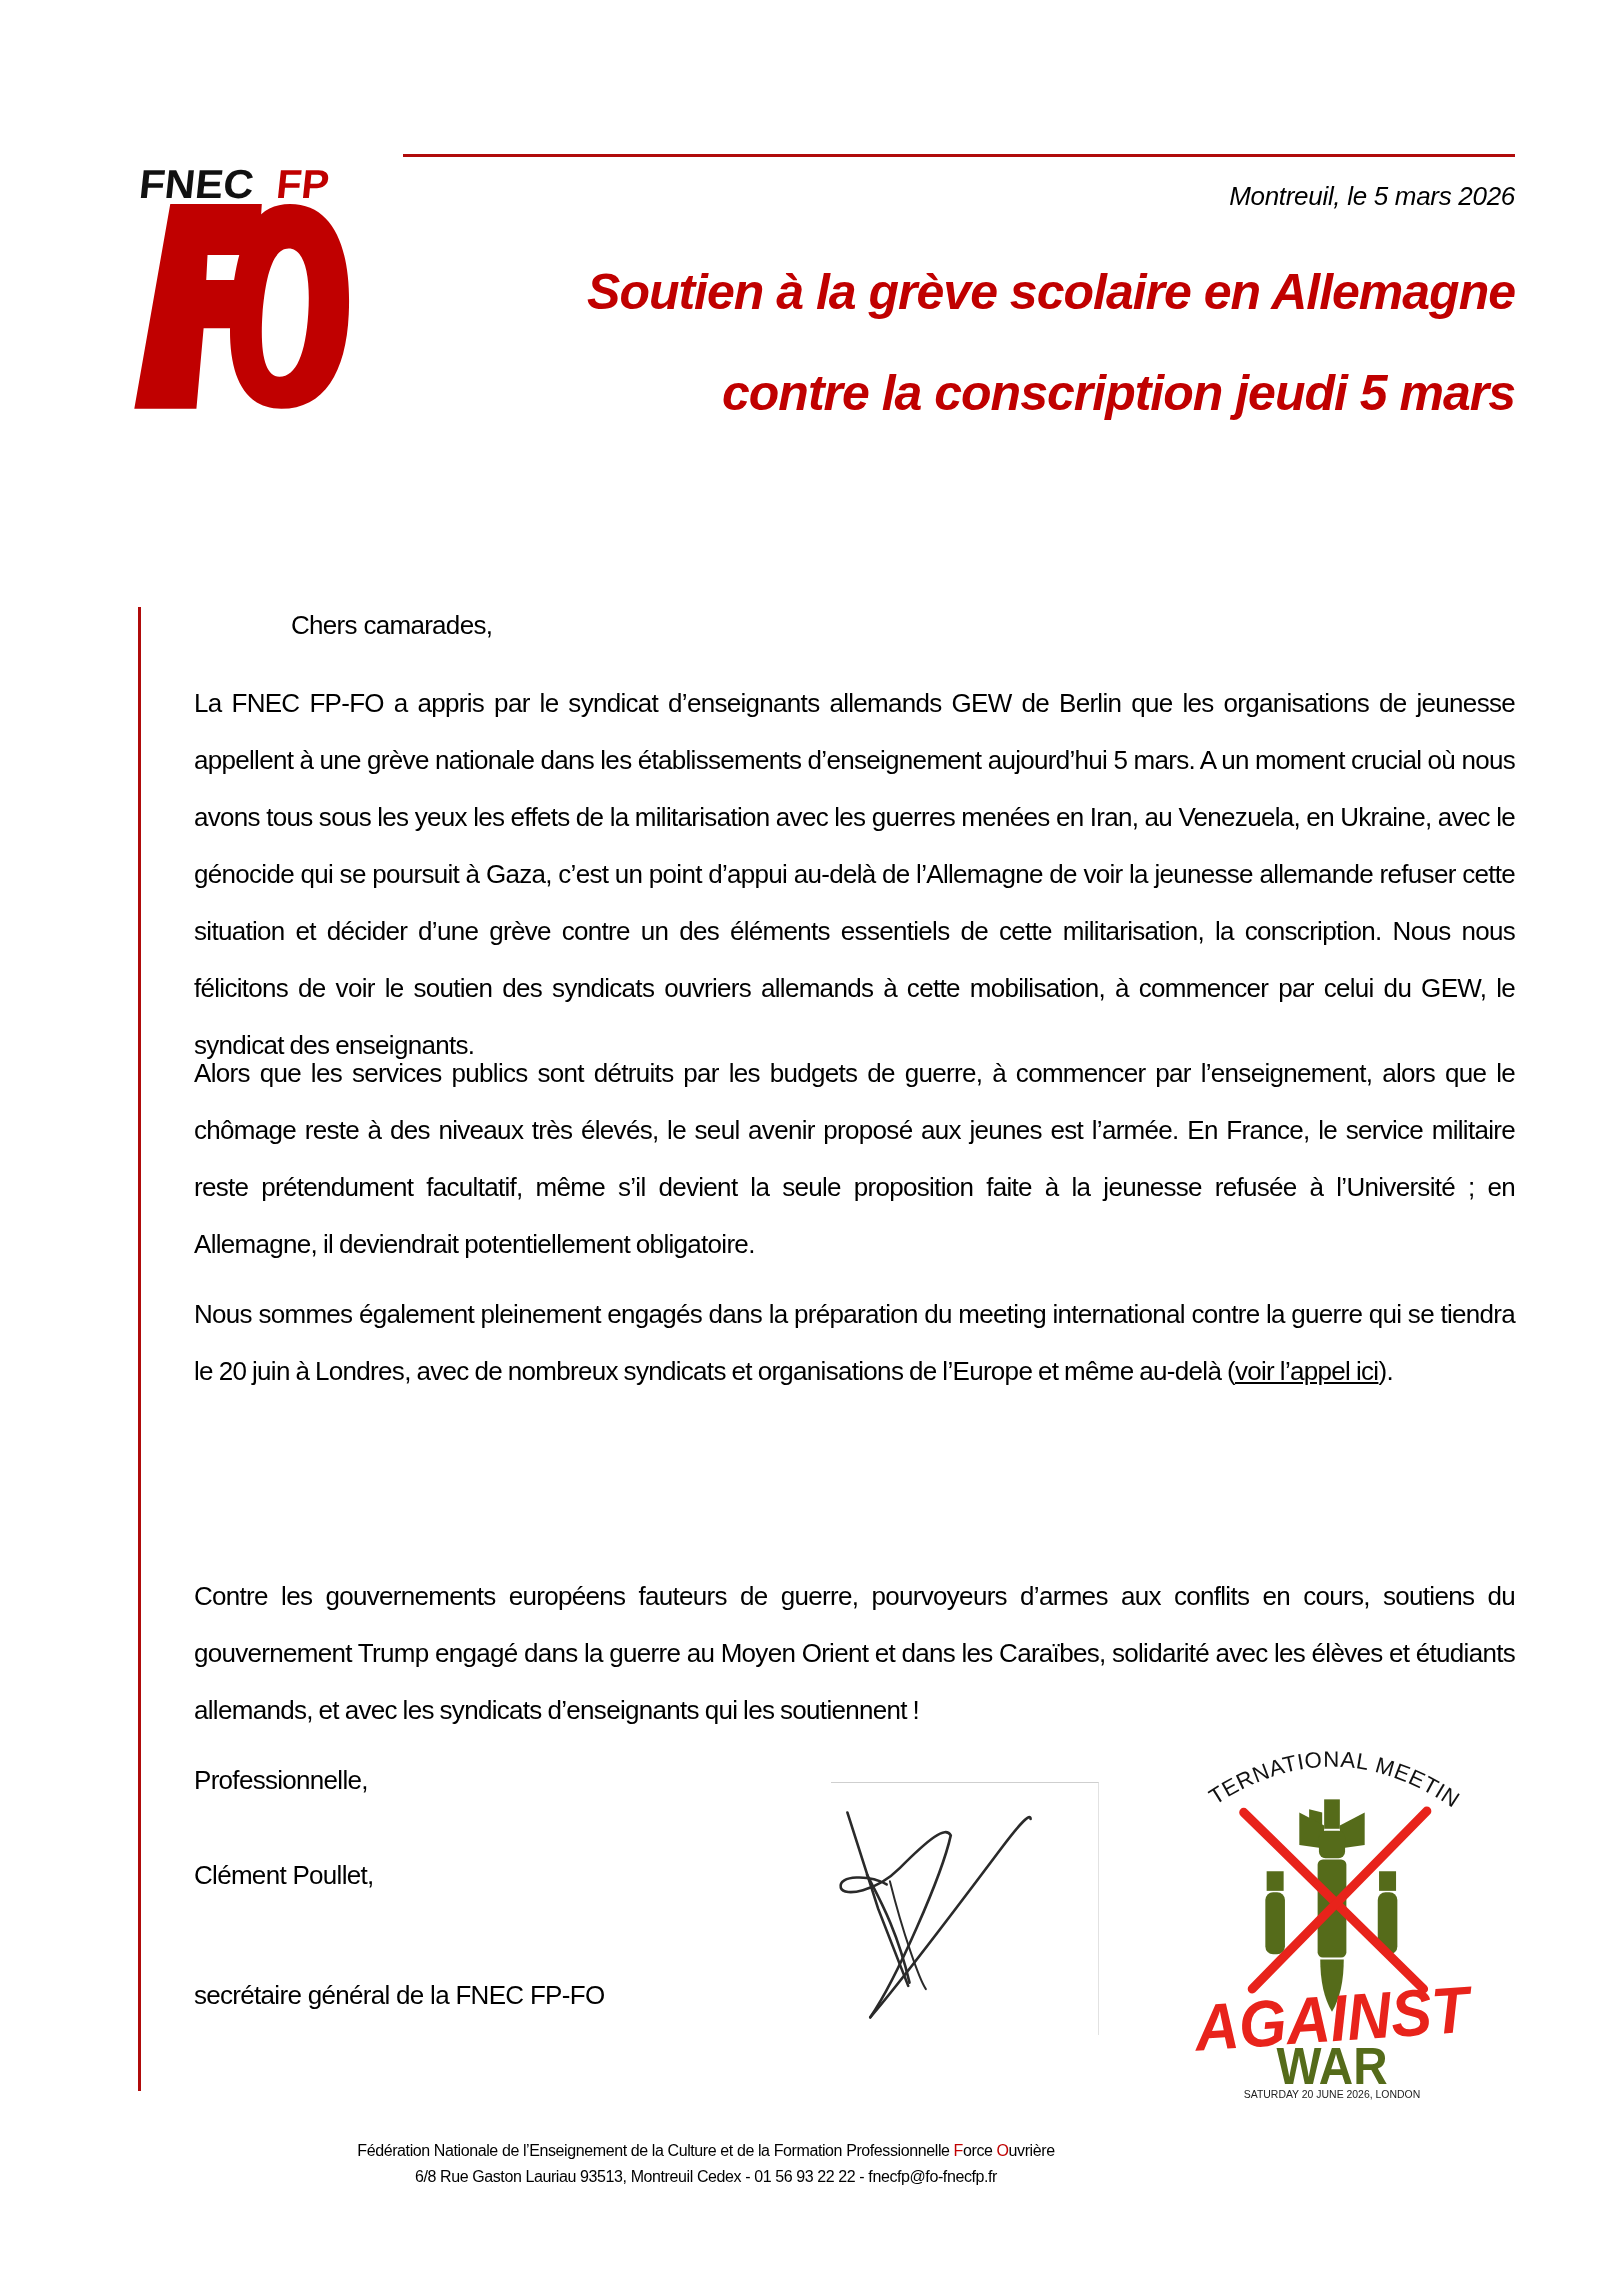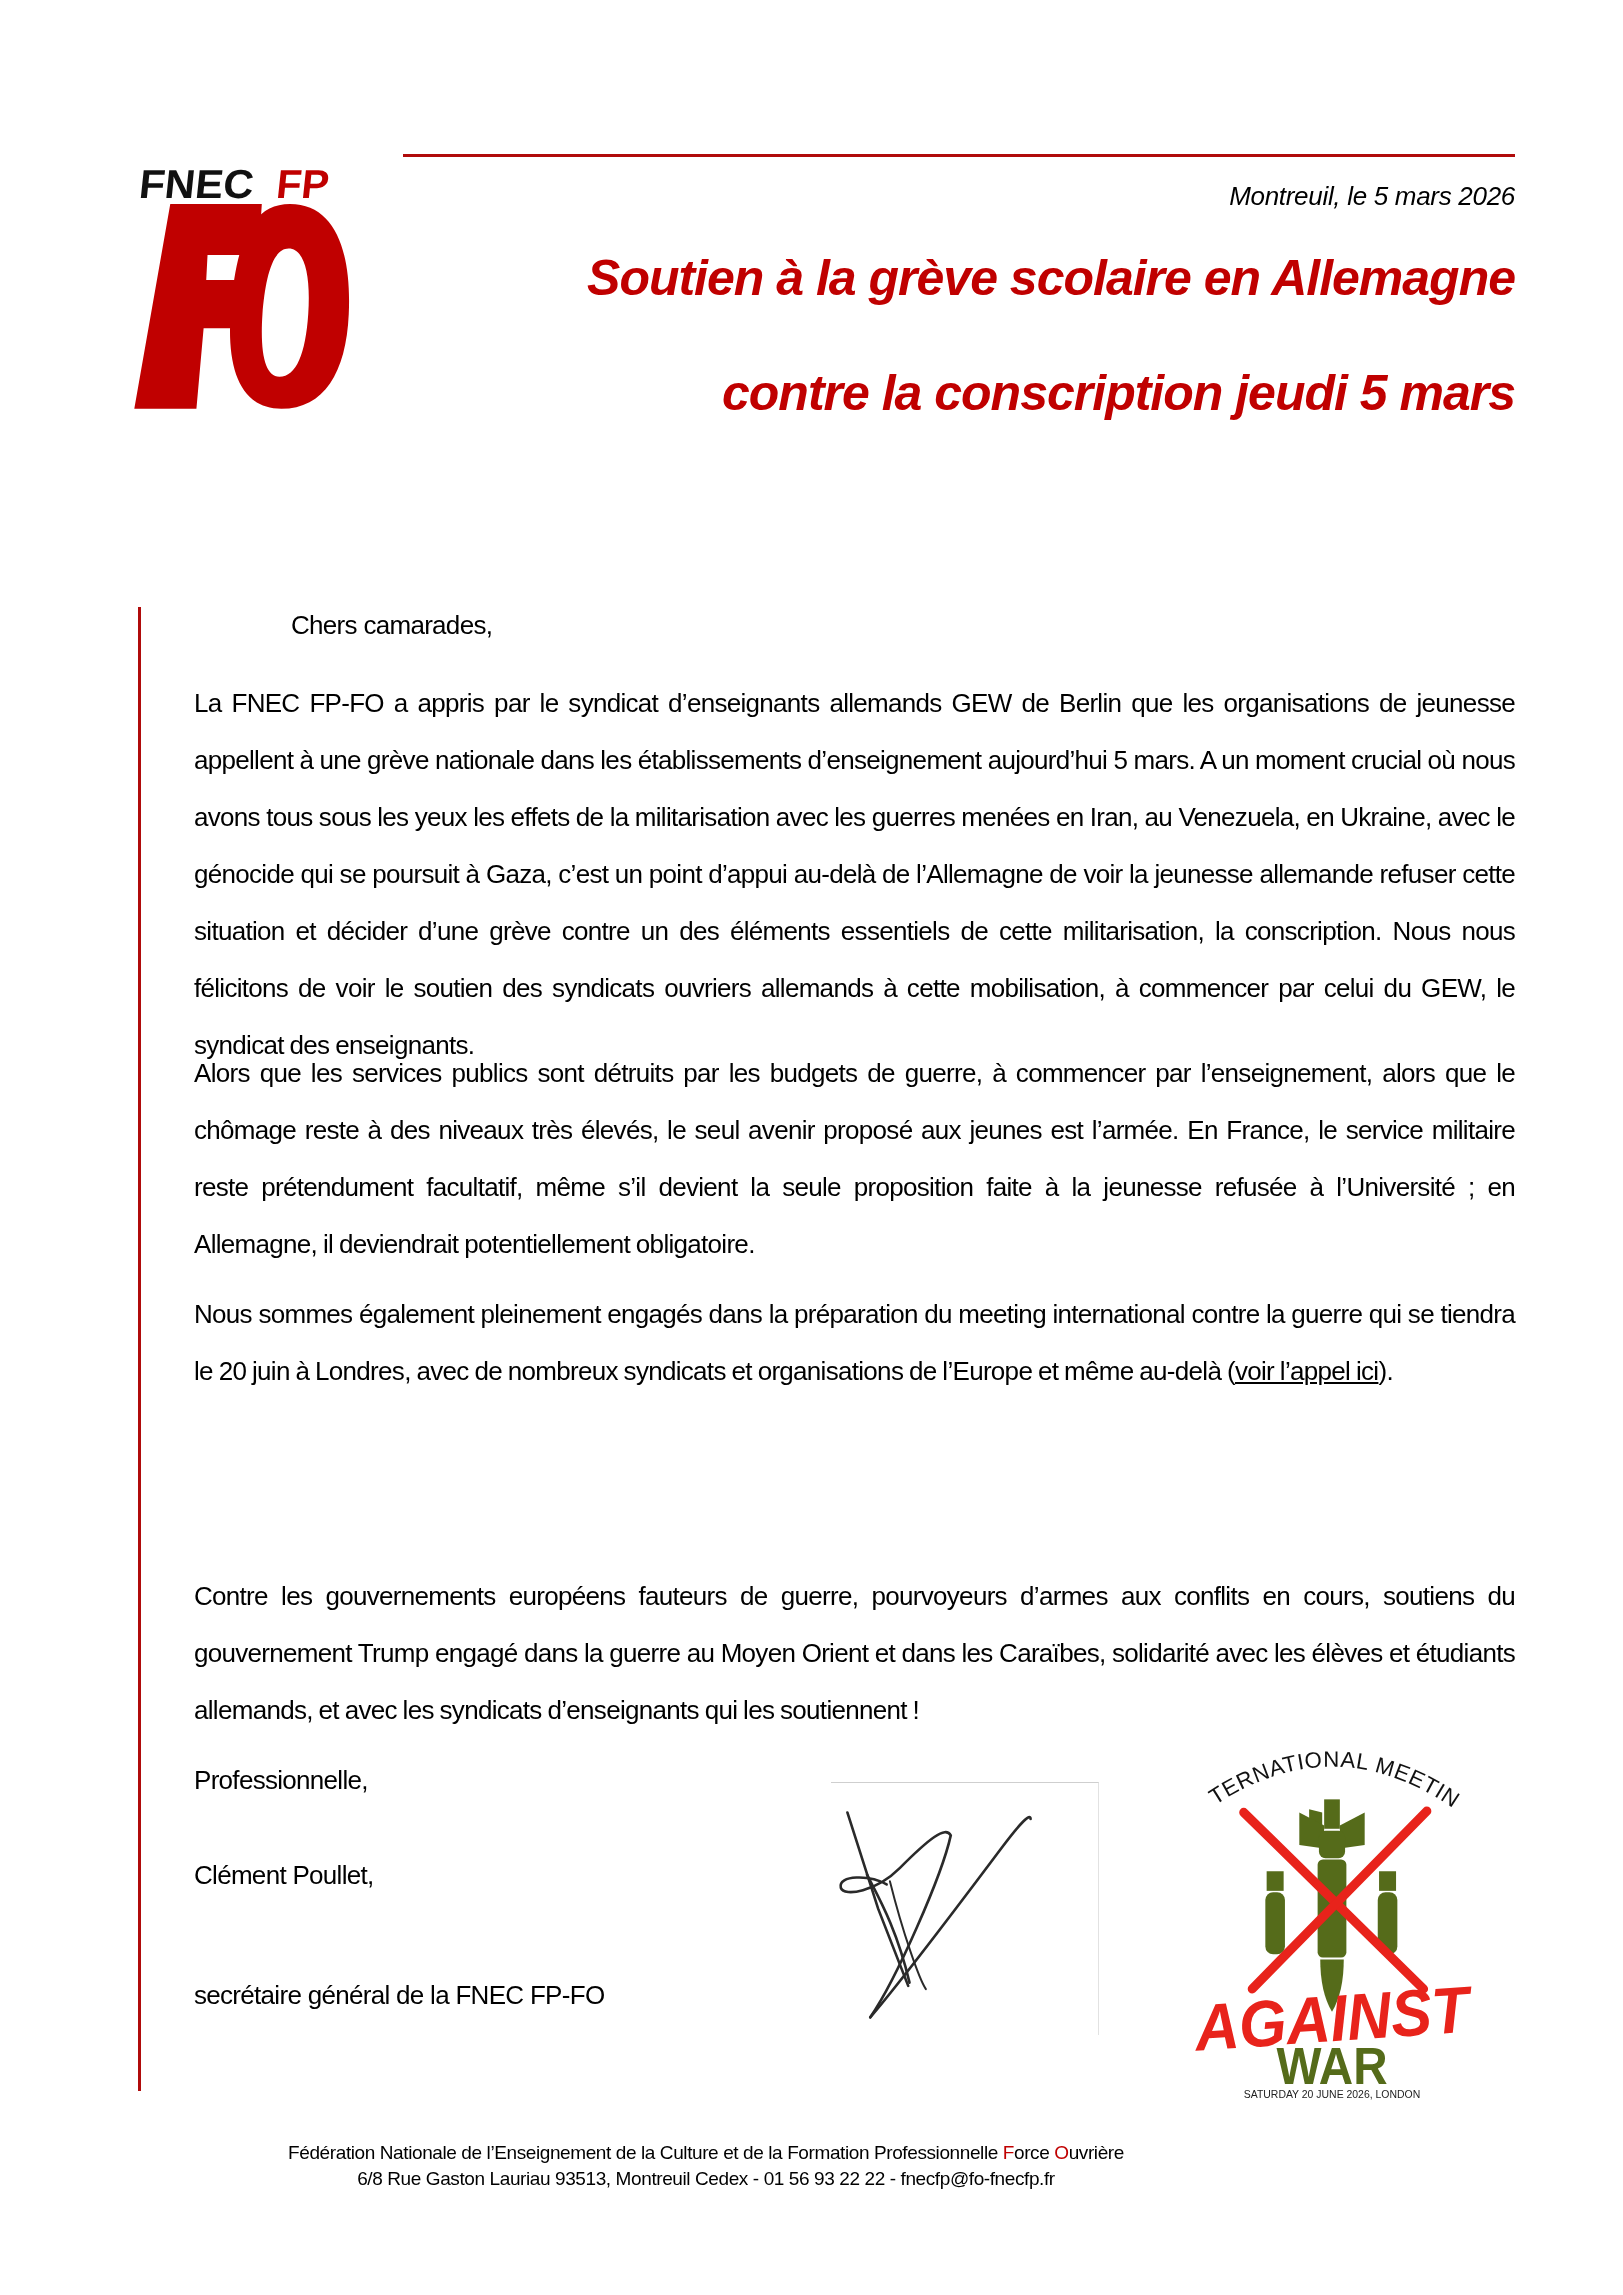--- a/index.html
+++ b/index.html
@@ -11,21 +11,21 @@
   #logo { left:134px; top:157px; width:236px; height:255px; }
   #logo svg { width:100%; height:100%; display:block; }
 
   
   #top-rule { left:403px; top:154px; width:1112px; height:2.6px; background:#b00b0b; }
 
   #date { right:108px; top:181px; font-style:italic; font-size:26px; letter-spacing:-0.3px;
           transform-origin:right center; }
   .title { right:108px; font-weight:bold; font-style:italic; color:#c00000; font-size:50px;
            letter-spacing:-1px; white-space:nowrap; }
-  #title-1 { top:249px; }
+  #title-1 { top:263px; }
   #title-2 { top:364px; }
 
   #left-rule { left:138px; top:607px; width:2.6px; height:1484px; background:#b00b0b; }
 
   .body-text { left:194px; width:1321px; font-size:26px; line-height:57px;
                text-align:justify; letter-spacing:-0.7px; word-spacing:-0.7px; }
   #salutation { left:291px; top:610px; font-size:26px; letter-spacing:-0.7px; }
   #para-1 { top:675px; }
   #para-2 { top:1045px; }
   #para-3 { top:1286px; }
@@ -36,21 +36,21 @@
   #signer-name { left:194px; top:1860px; font-size:26px; letter-spacing:-0.7px; }
   #signer-title { left:194px; top:1980px; font-size:26px; letter-spacing:-0.7px; }
 
   #signature { left:831px; top:1782px; width:267px; height:252px;
                border-top:0.7px solid #cfcfcf; border-right:0.7px solid #e2e2e2; }
   #signature svg { width:100%; height:100%; display:block; }
 
   #war-logo { left:1175px; top:1734px; width:314px; height:366px; }
   #war-logo svg { width:100%; height:100%; display:block; }
 
-  .footer { left:0; width:1412px; text-align:center; font-size:19px; letter-spacing:-0.4px; }
+  .footer { left:0; width:1412px; text-align:center; font-size:16px; letter-spacing:-0.4px; }
   #footer-1 { top:2142px; }
   #footer-2 { top:2168px; }
   .red-letter { color:#c00000; }
 </style>
 </head>
 <body>
 
 <div id="logo" class="abs">
   <svg viewBox="0 0 360 390">
     <text x="12" y="62" font-family="Liberation Sans, sans-serif" font-weight="bold" font-size="62" fill="#111" textLength="175" lengthAdjust="spacingAndGlyphs" transform="skewX(-6)">FNEC</text>

